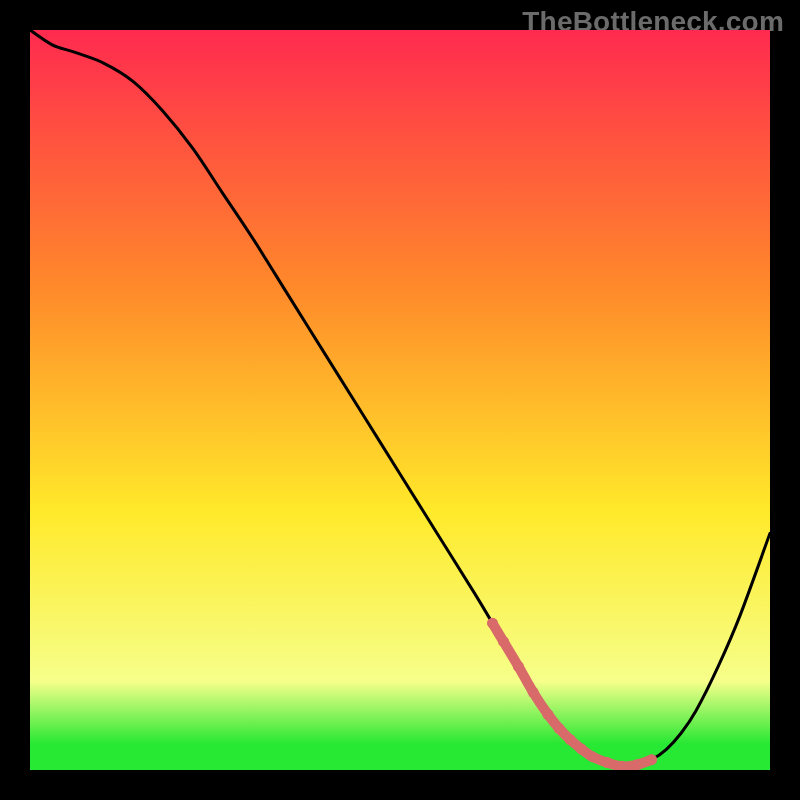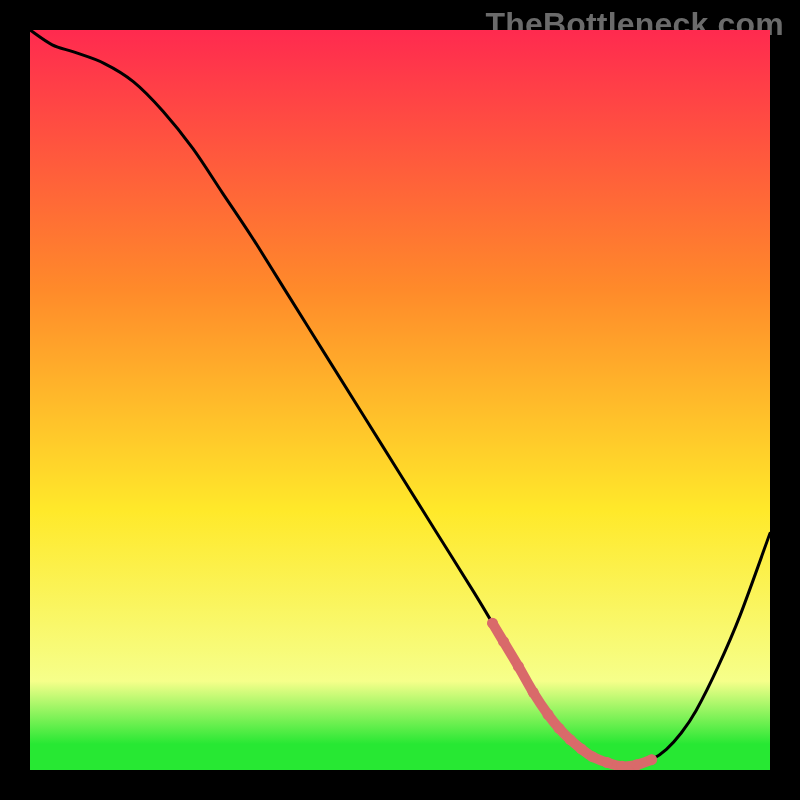--- a/index.html
+++ b/index.html
@@ -8,21 +8,21 @@
     position: relative;
     width: 800px;
     height: 800px;
     background: #000;
   }
   .watermark {
     position: absolute;
     top: 6px;
     right: 16px;
     font-family: Arial, Helvetica, sans-serif;
-    font-size: 32px;
+    font-size: 28px;
     font-weight: 600;
     color: #6b6b6b;
     letter-spacing: 0.2px;
   }
   .plot {
     position: absolute;
     left: 30px;
     top: 30px;
     width: 740px;
     height: 740px;

